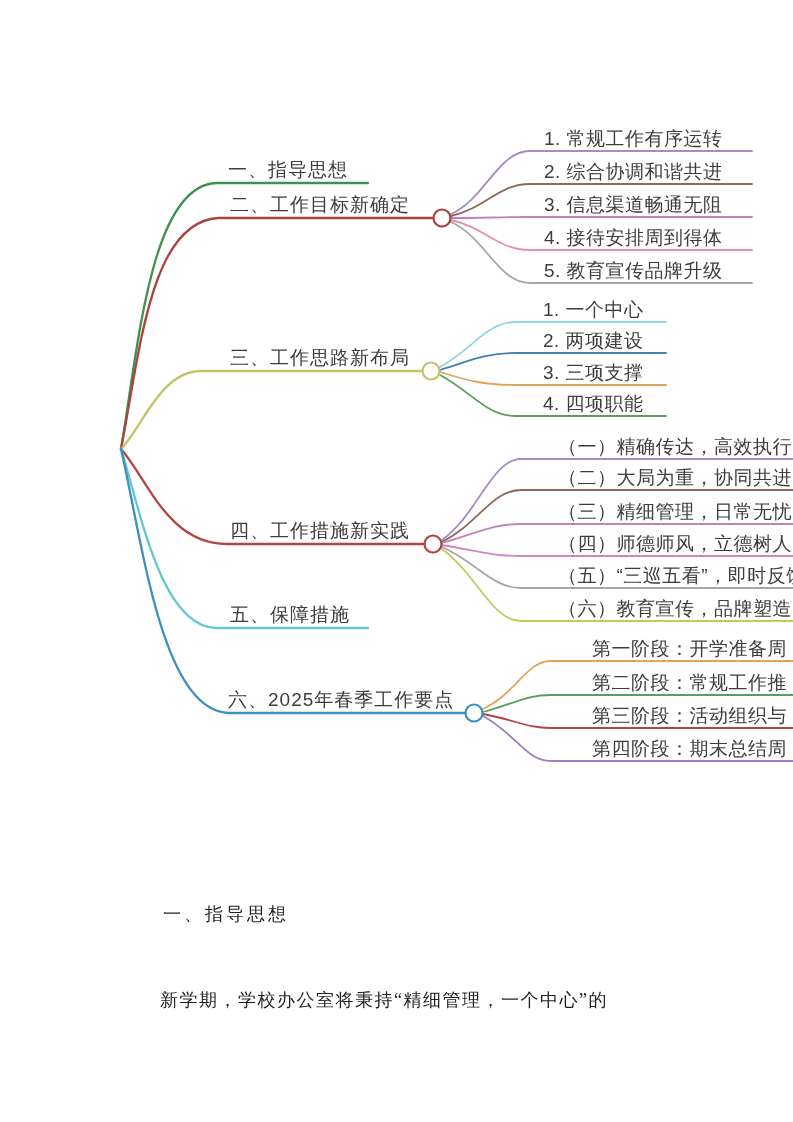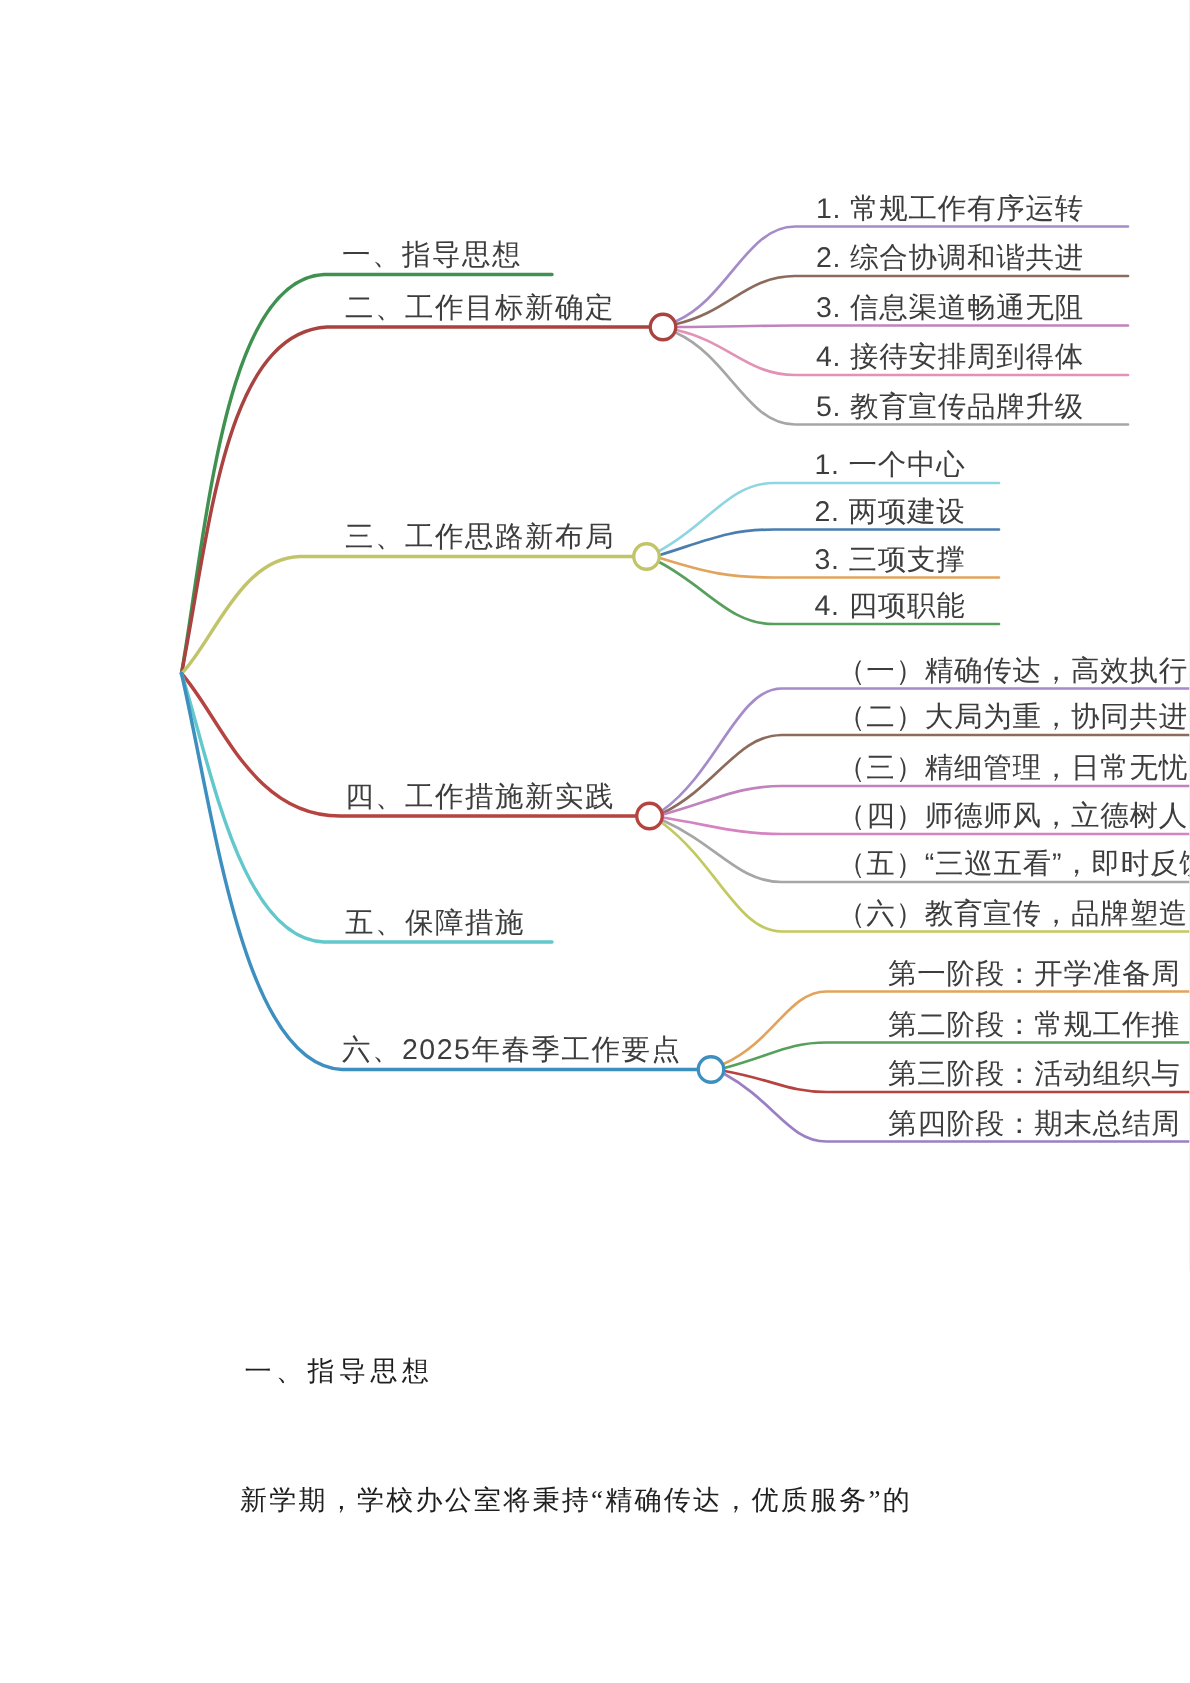--- a/index.html
+++ b/index.html
@@ -98,15 +98,15 @@
     <text class="child-label" x="558" y="582">（五）“三巡五看”，即时反馈</text>
     <text class="child-label" x="558" y="615">（六）教育宣传，品牌塑造</text>
 
     <text class="child-label" x="592" y="655">第一阶段：开学准备周</text>
     <text class="child-label" x="592" y="689">第二阶段：常规工作推</text>
     <text class="child-label" x="592" y="722">第三阶段：活动组织与</text>
     <text class="child-label" x="592" y="755">第四阶段：期末总结周</text>
   </svg>
 
   <div class="doc-heading">一、指导思想</div>
-  <div class="doc-paragraph">新学期，学校办公室将秉持“精确传达，优质服务”的</div>
+  <div class="doc-paragraph">新学期，学校办公室将秉持“精细管理，一个中心”的</div>
 
 </div>
 
 </body></html>

